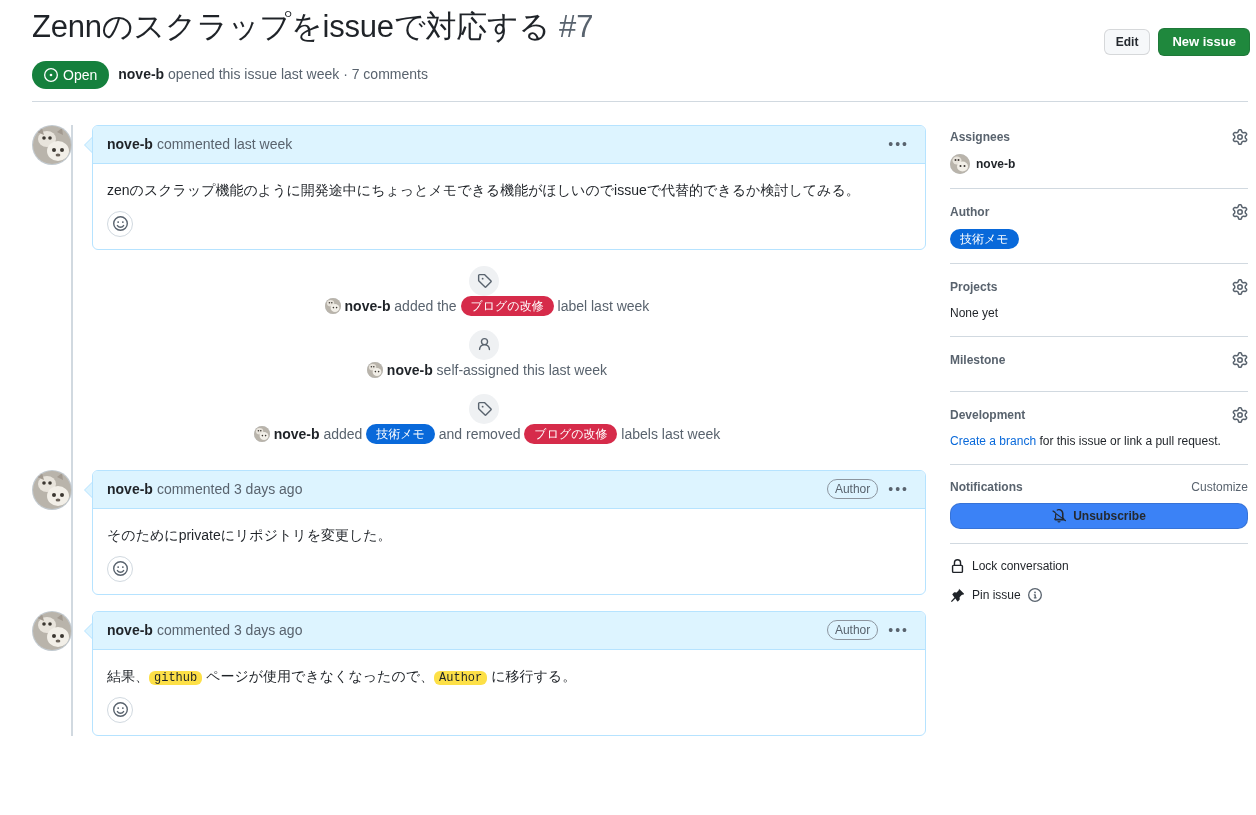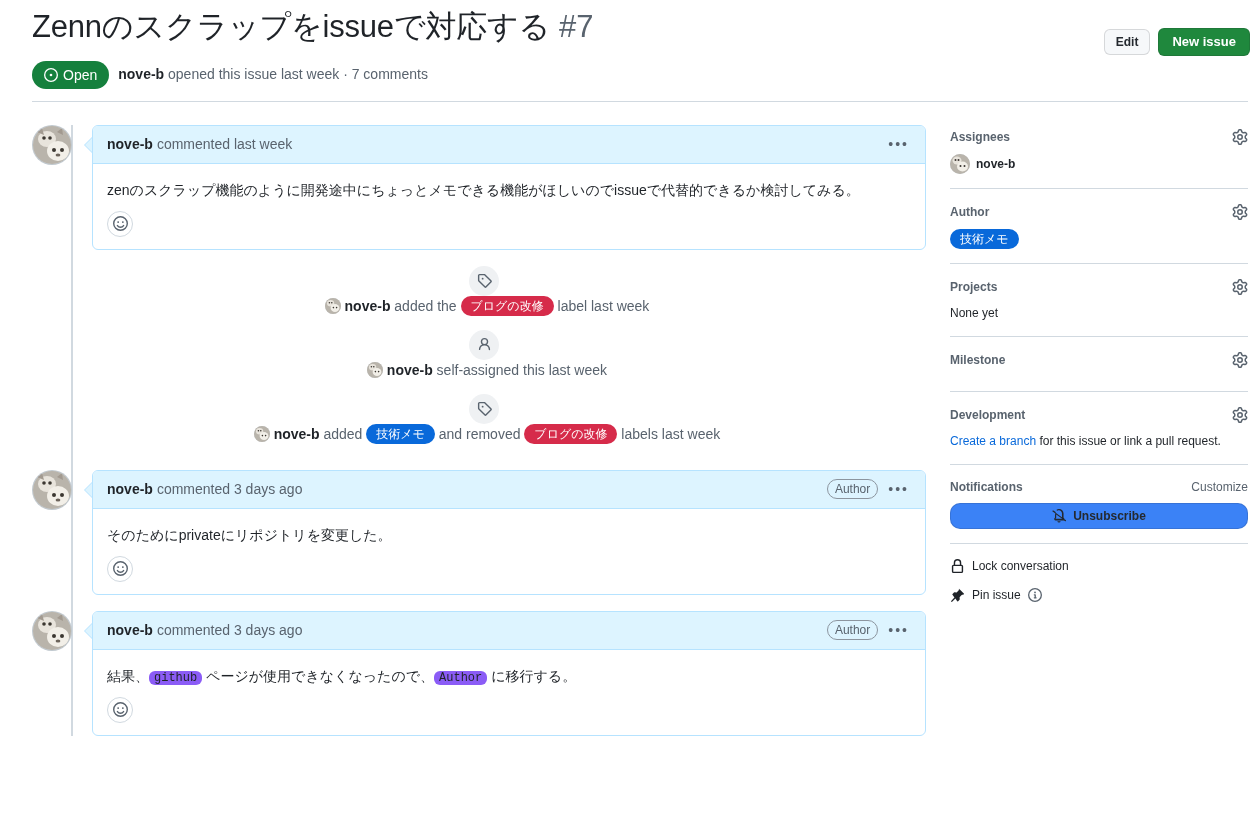--- a/index.html
+++ b/index.html
@@ -115,21 +115,21 @@
   .kebab { color: #59636e; font-size: 14px; letter-spacing: 2px; cursor: pointer; padding: 0 2px; }
   .comment-body { padding: 16px 14px 0 14px; font-size: 14px; line-height: 1.5; color: #1f2328; }
   .comment-foot { padding: 10px 14px 12px 14px; }
   .react-btn {
     width: 26px; height: 26px; border-radius: 50%;
     border: 1px solid #d1d9e0; background: #ffffff;
     display: flex; align-items: center; justify-content: center;
     cursor: pointer; color: #59636e;
   }
   code.inline {
-    background: #8b5cf6; border-radius: 6px; padding: 0 5px;
+    background: #fde047; border-radius: 6px; padding: 0 5px;
     font-family: "Liberation Mono", "DejaVu Sans Mono", monospace;
     font-size: 12px; color: #1f2328;
   }
 
   
   .event-row { position: relative; display: flex; align-items: center; z-index: 1; flex-direction: column; }
   .event-icon {
     width: 30px; height: 30px; border-radius: 50%;
     background: #eff1f3; color: #59636e;
     display: flex; align-items: center; justify-content: center;

